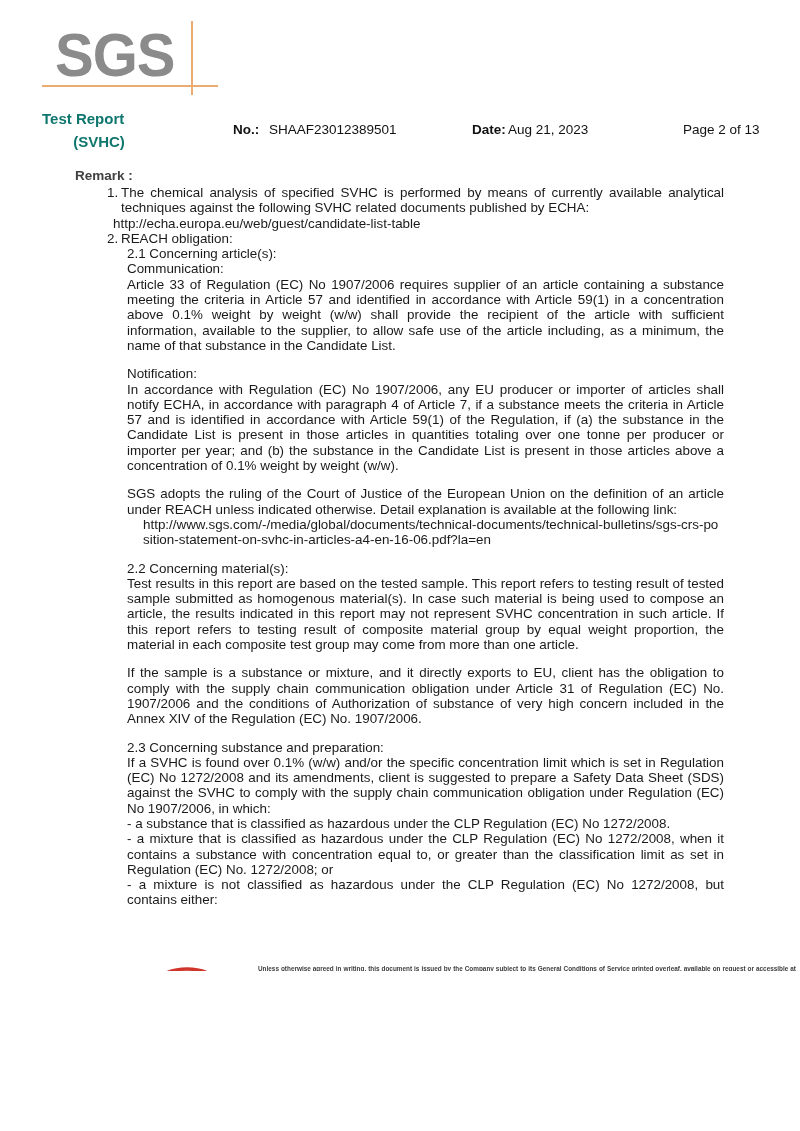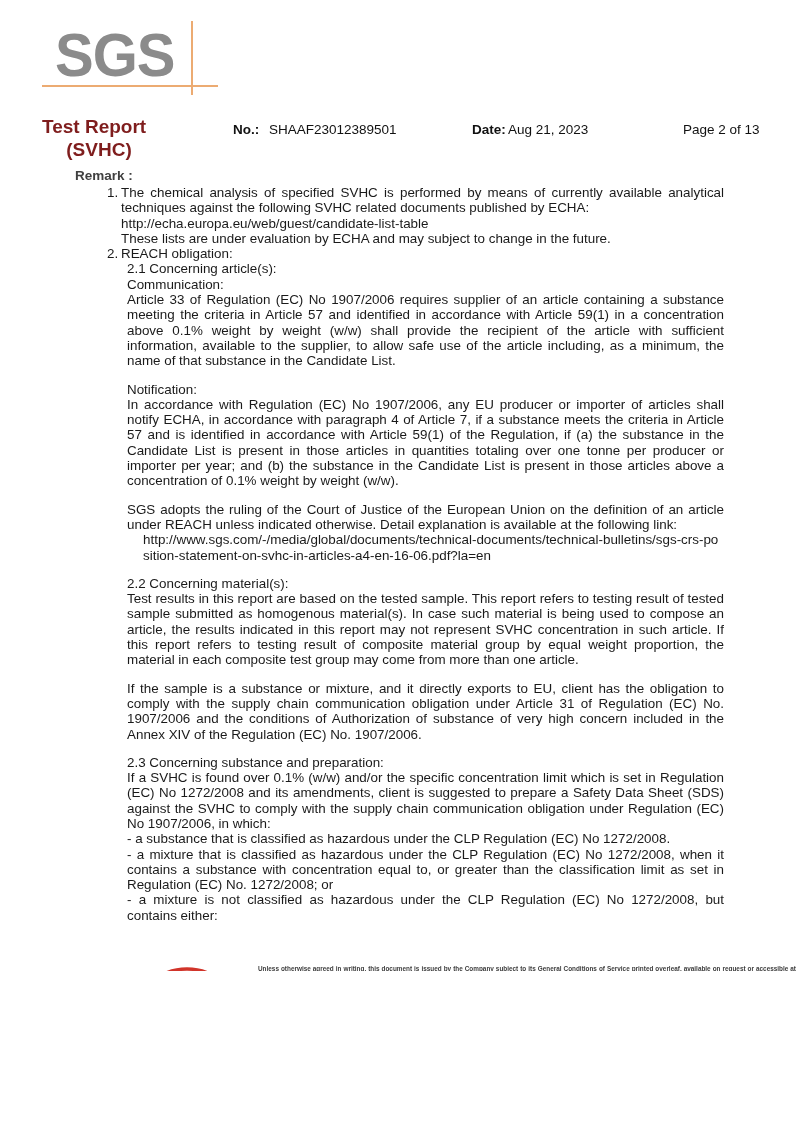--- a/index.html
+++ b/index.html
@@ -7,38 +7,38 @@
     position:relative;width:800px;height:971px;background:#ffffff;
     font-family:"Liberation Sans",sans-serif;color:#1a1a1a;overflow:hidden;
   }
   
   .logo{
     position:absolute;left:55px;top:20px;font-size:58px;font-weight:bold;
     color:#8b8b8b;letter-spacing:-1px;transform:scaleY(1.04);transform-origin:top left;
   }
   .logo-hline{position:absolute;left:42px;top:85px;width:176px;height:2px;background:#ecab72;}
   .logo-vline{position:absolute;left:191px;top:21px;width:2px;height:74px;background:#ecab72;}
-  .title{position:absolute;left:42px;top:115px;width:114px;font-size:19px;font-weight:bold;line-height:23px;color:#7f1d1d;}
+  .title{position:absolute;left:42px;top:107px;width:114px;font-size:15px;font-weight:bold;line-height:23px;color:#0f766e;}
   .title .t2{text-align:center;}
   .hmeta{position:absolute;top:122px;font-size:13.5px;color:#111;}
   .b{font-weight:bold;}
   .no-label{left:233px;}
   .no-value{left:269px;}
   .date-label{left:472px;}
   .date-value{left:508px;}
   .page-num{left:683px;}
   
   .remark-label{position:absolute;left:75px;top:168px;font-size:13.5px;font-weight:bold;color:#404040;}
   .body{position:absolute;left:107px;top:185px;width:617px;font-size:13.4px;line-height:15.3px;color:#1a1a1a;}
   .blk{margin:0;}
   .bnum{display:flex;}
   .bnum .n{width:14px;flex:none;}
   .bnum .t{flex:1;text-align:justify;}
   .cont{margin-left:14px;}
-  .cont-url{margin-left:14px;word-break:break-all;}
+  .cont-url{margin-left:6px;word-break:break-all;}
   .sub{margin-left:20px;}
   .plain{margin-left:20px;}
   .para{margin-left:20px;text-align:justify;}
   .url{margin-left:36px;word-break:break-all;}
   .gap{height:13px;}
   
   .company-lines{position:absolute;left:120px;top:1055px;font-size:6.6px;line-height:11px;color:#9a9a9a;}
   .stamp{position:absolute;left:124px;top:964px;z-index:3;opacity:.95;}
   .legal{
     position:absolute;left:258px;top:966px;width:538px;font-size:6.4px;line-height:6.9px;
@@ -84,21 +84,20 @@
   <span class="hmeta date-value">Aug 21, 2023</span>
   <span class="hmeta page-num">Page 2 of 13</span>
 
   <div class="remark-label">Remark :</div>
   <div class="body" id="remark-body">
       <div class="blk bnum">
         <span class="n">1.</span>
         <div class="t">The chemical analysis of specified SVHC is performed by means of currently available analytical techniques against the following SVHC related documents published by ECHA:</div>
       </div>
       <div class="blk cont-url">http://echa.europa.eu/web/guest/candidate-list-table</div>
-      <div class="blk cont">These lists are under evaluation by ECHA and may subject to change in the future.</div>
       <div class="blk bnum">
         <span class="n">2.</span>
         <div class="t">REACH obligation:</div>
       </div>
       <div class="blk sub">2.1 Concerning article(s):</div>
       <div class="blk sub">Communication:</div>
       <div class="blk para">Article 33 of Regulation (EC) No 1907/2006 requires supplier of an article containing a substance meeting the criteria in Article 57 and identified in accordance with Article 59(1) in a concentration above 0.1% weight by weight (w/w) shall provide the recipient of the article with sufficient information, available to the supplier, to allow safe use of the article including, as a minimum, the name of that substance in the Candidate List.</div>
       <div class="blk gap"></div>
       <div class="blk sub">Notification:</div>
       <div class="blk para">In accordance with Regulation (EC) No 1907/2006, any EU producer or importer of articles shall notify ECHA, in accordance with paragraph 4 of Article 7, if a substance meets the criteria in Article 57 and is identified in accordance with Article 59(1) of the Regulation, if (a) the substance in the Candidate List is present in those articles in quantities totaling over one tonne per producer or importer per year; and (b) the substance in the Candidate List is present in those articles above a concentration of 0.1% weight by weight (w/w).</div>

